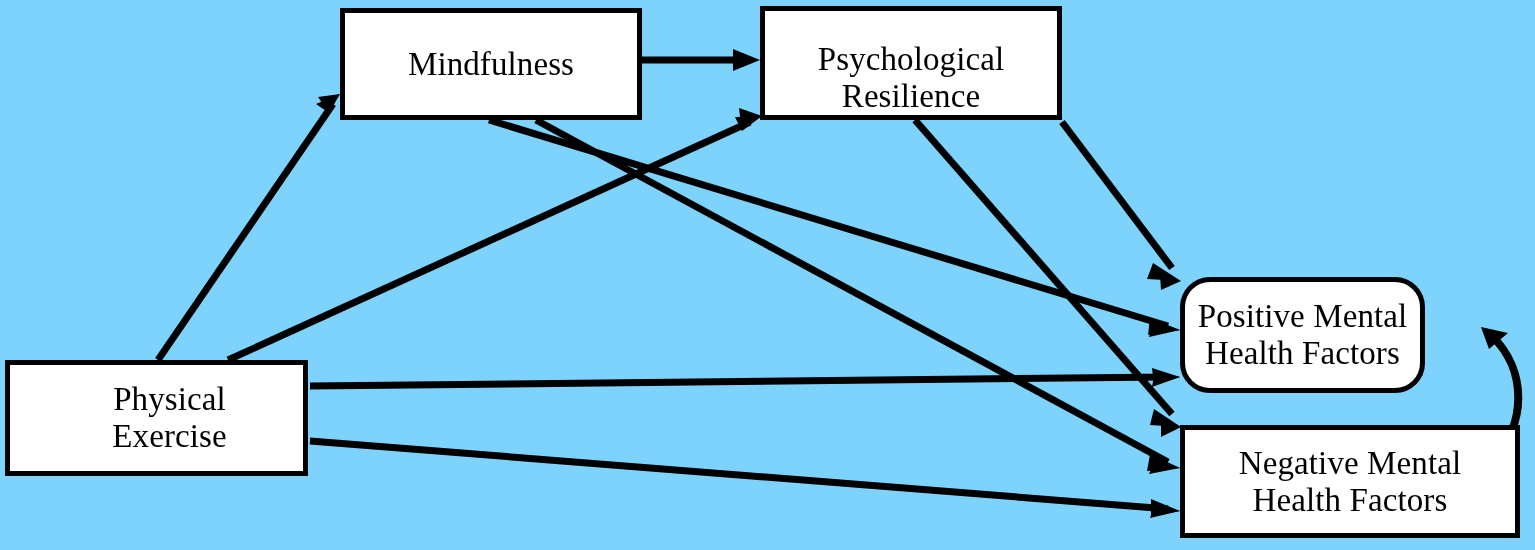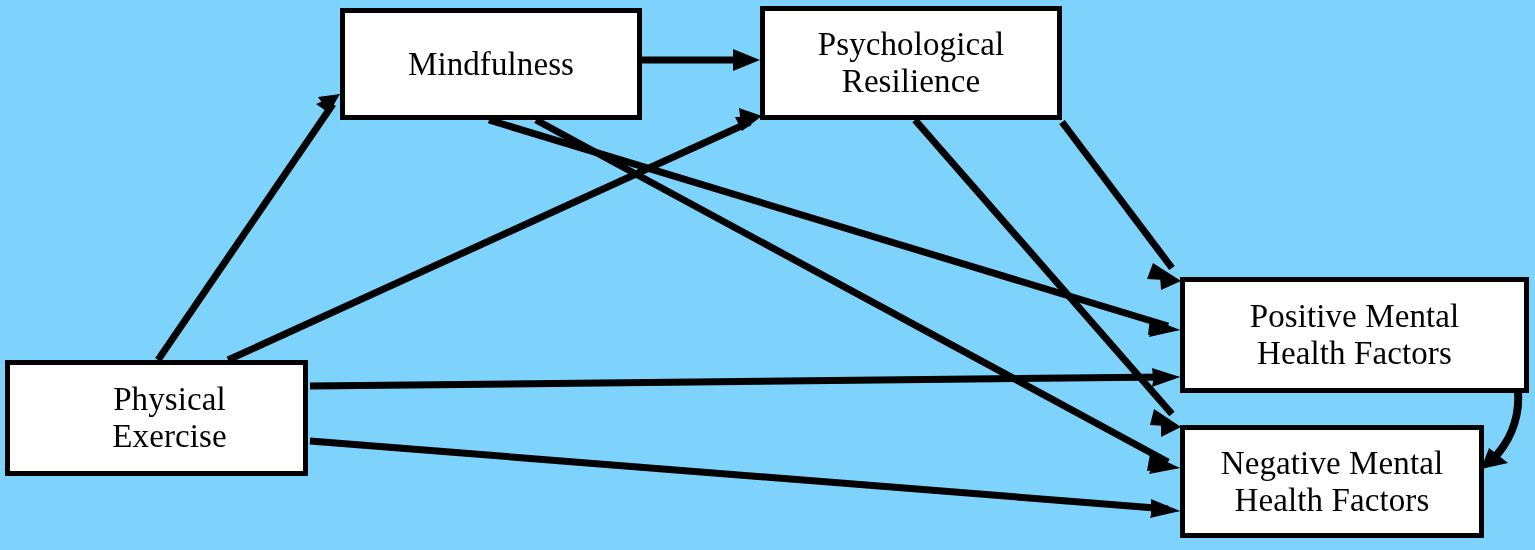--- a/index.html
+++ b/index.html
@@ -24,24 +24,24 @@
   }
   .node-label{
     display:block;
     font-size:33px;
     font-weight:400;
     letter-spacing:0.1px;
     padding:0 6px;
     white-space:pre-line;
   }
   #node-mindfulness{left:340px;top:8px;width:302px;height:112px;}
-  #node-resilience{left:760px;top:6px;width:302px;height:114px;}
+  #node-resilience{left:760px;top:6px;width:302px;height:114px;align-items:flex-end;}
   #node-exercise{left:5px;top:360px;width:303px;height:116px;padding-left:26px;}
-  #node-positive{left:1180px;top:277px;width:349px;height:116px;}
-  #node-negative{left:1180px;top:425px;width:304px;height:113px;}
+  #node-positive{left:1180px;top:277px;width:245px;height:116px;border-radius:30px;}
+  #node-negative{left:1180px;top:425px;width:340px;height:113px;}
 </style>
 </head>
 <body>
 
 <div id="diagram-root">
 
   <svg id="model-svg" viewBox="0 0 1535 550" xmlns="http://www.w3.org/2000/svg">
 
     <g>
       <line x1="158" y1="360" x2="333" y2="104" stroke="#000" stroke-width="7"></line>

